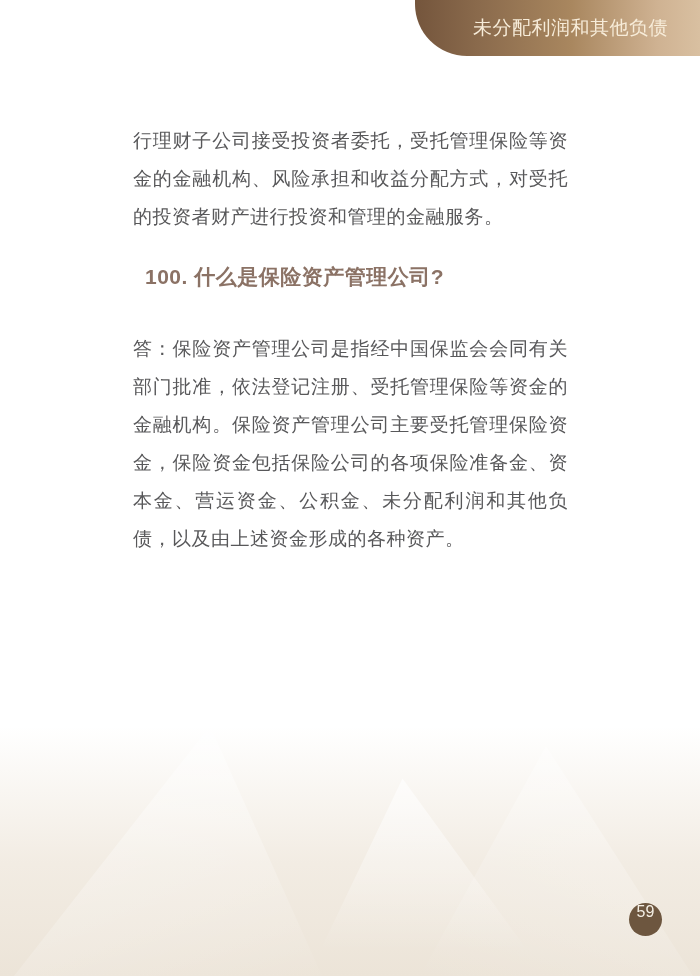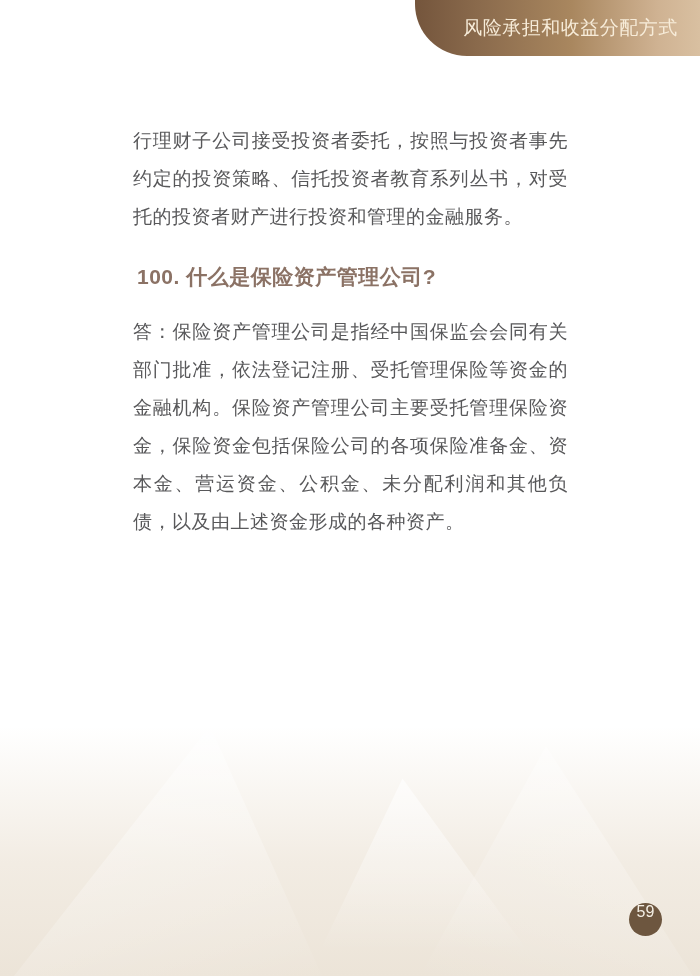--- a/index.html
+++ b/index.html
@@ -45,29 +45,29 @@
   }
   .content p.body-text {
     margin: 0;
     font-size: 19px;
     line-height: 38px;
     letter-spacing: 0.5px;
     text-align: justify;
     text-justify: inter-character;
   }
   .content h2.question {
-    margin: 22px 0 0 4px;
+    margin: 22px 0 0 12px;
     font-size: 21px;
     line-height: 38px;
     font-weight: 700;
     color: #8b7265;
     letter-spacing: 0.5px;
   }
   .content p.answer {
-    margin-top: 17px;
+    margin-top: 34px;
   }
 
   
   .bg-bottom {
     position: absolute;
     left: 0;
     right: 0;
     bottom: 0;
     height: 250px;
     background: linear-gradient(180deg, rgba(243,238,230,0) 0%, #f2ece3 55%, #ece4d8 100%);
@@ -109,25 +109,25 @@
     color: #f4efe5;
     font-size: 16px;
   }
 </style>
 </head>
 <body>
 
 <div class="page">
 
   <div class="ribbon">
-    <span class="series-title">风险承担和收益分配方式</span>
+    <span class="series-title">未分配利润和其他负债</span>
   </div>
 
   <div class="content">
-    <p class="body-text">行理财子公司接受投资者委托，按照与投资者事先约定的投资策略、信托投资者教育系列丛书，对受托的投资者财产进行投资和管理的金融服务。</p>
+    <p class="body-text">行理财子公司接受投资者委托，受托管理保险等资金的金融机构、风险承担和收益分配方式，对受托的投资者财产进行投资和管理的金融服务。</p>
 
     <h2 class="question">100. 什么是保险资产管理公司?</h2>
 
     <p class="body-text answer">答：保险资产管理公司是指经中国保监会会同有关部门批准，依法登记注册、受托管理保险等资金的金融机构。保险资产管理公司主要受托管理保险资金，保险资金包括保险公司的各项保险准备金、资本金、营运资金、公积金、未分配利润和其他负债，以及由上述资金形成的各种资产。</p>
   </div>
 
   <div class="bg-bottom">
     <div class="bg-facet-2"></div>
     <div class="bg-facet-1"></div>
     <div class="bg-facet-3"></div>

